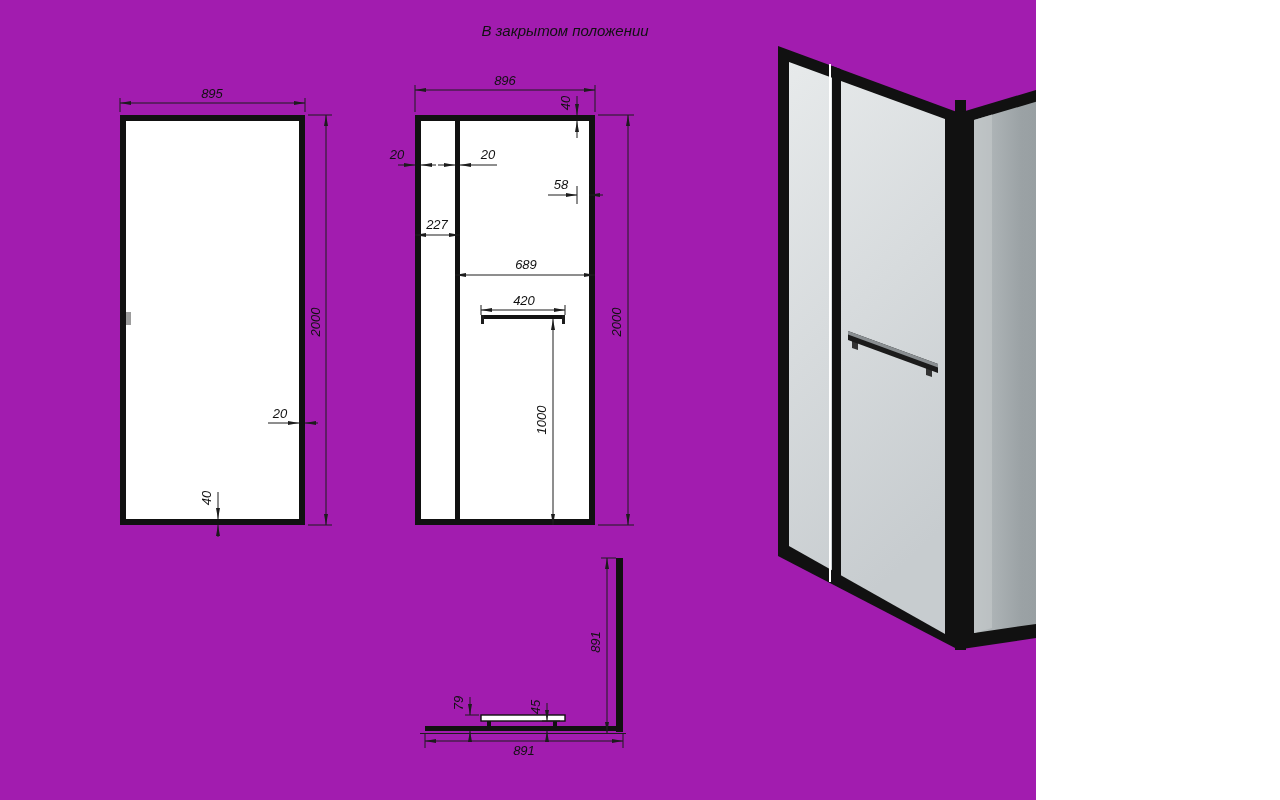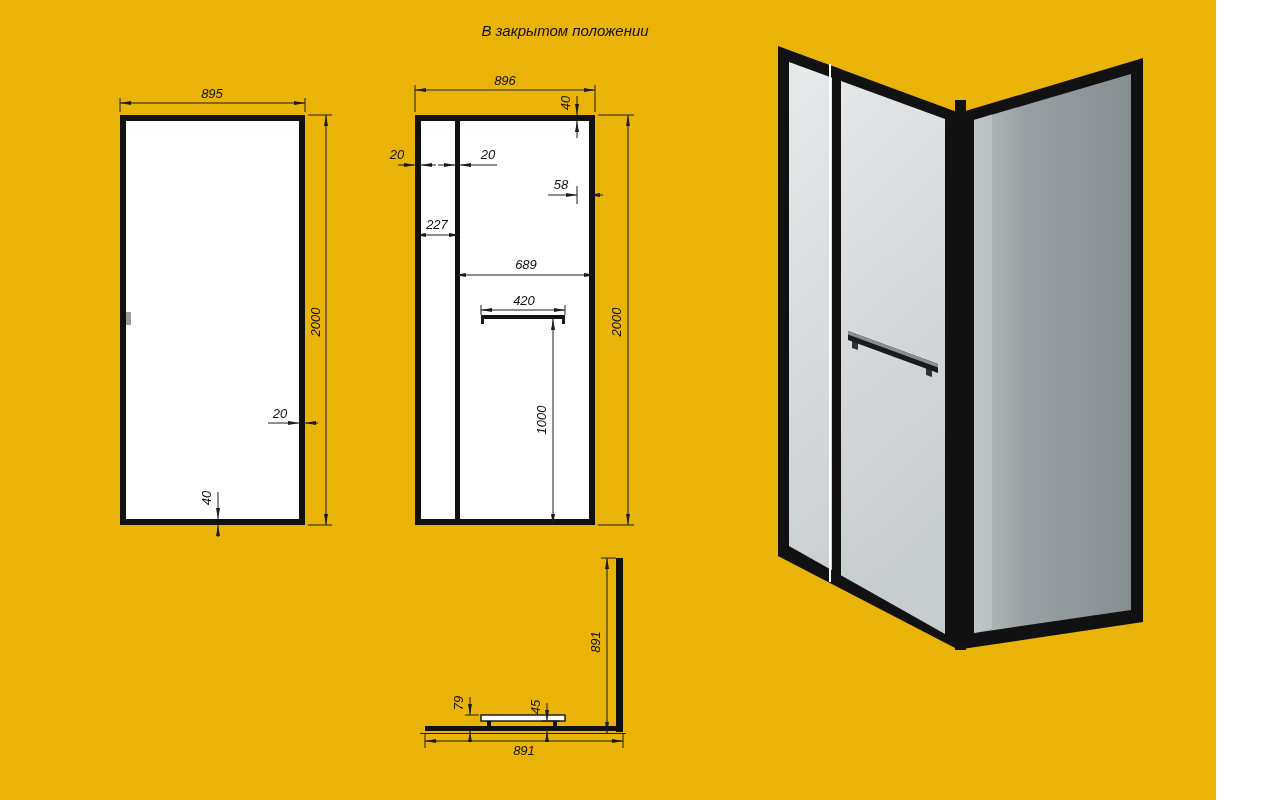--- a/index.html
+++ b/index.html
@@ -1,16 +1,16 @@
 <!DOCTYPE html>
 <html><head>
 <meta charset="utf-8">
 <style>
   html,body{margin:0;padding:0;background:#fff;}
-  .stage{width:1216px;height:800px;position:relative;background:#eab308;overflow:hidden;}
+  .stage{width:1036px;height:800px;position:relative;background:#a21caf;overflow:hidden;}
   .dl{stroke:#1c1c1c;stroke-width:1;fill:none;}
   .ar{fill:#1c1c1c;stroke:none;}
   .fr{fill:#fff;stroke:#111;stroke-width:6;}
   .dt{font:italic 13px "Liberation Sans",sans-serif;fill:#111;text-anchor:middle;}
   .ttl{font:italic 15px "Liberation Sans",sans-serif;fill:#111;text-anchor:middle;}
 </style>
 </head>
 <body>
 
 <div class="stage">

